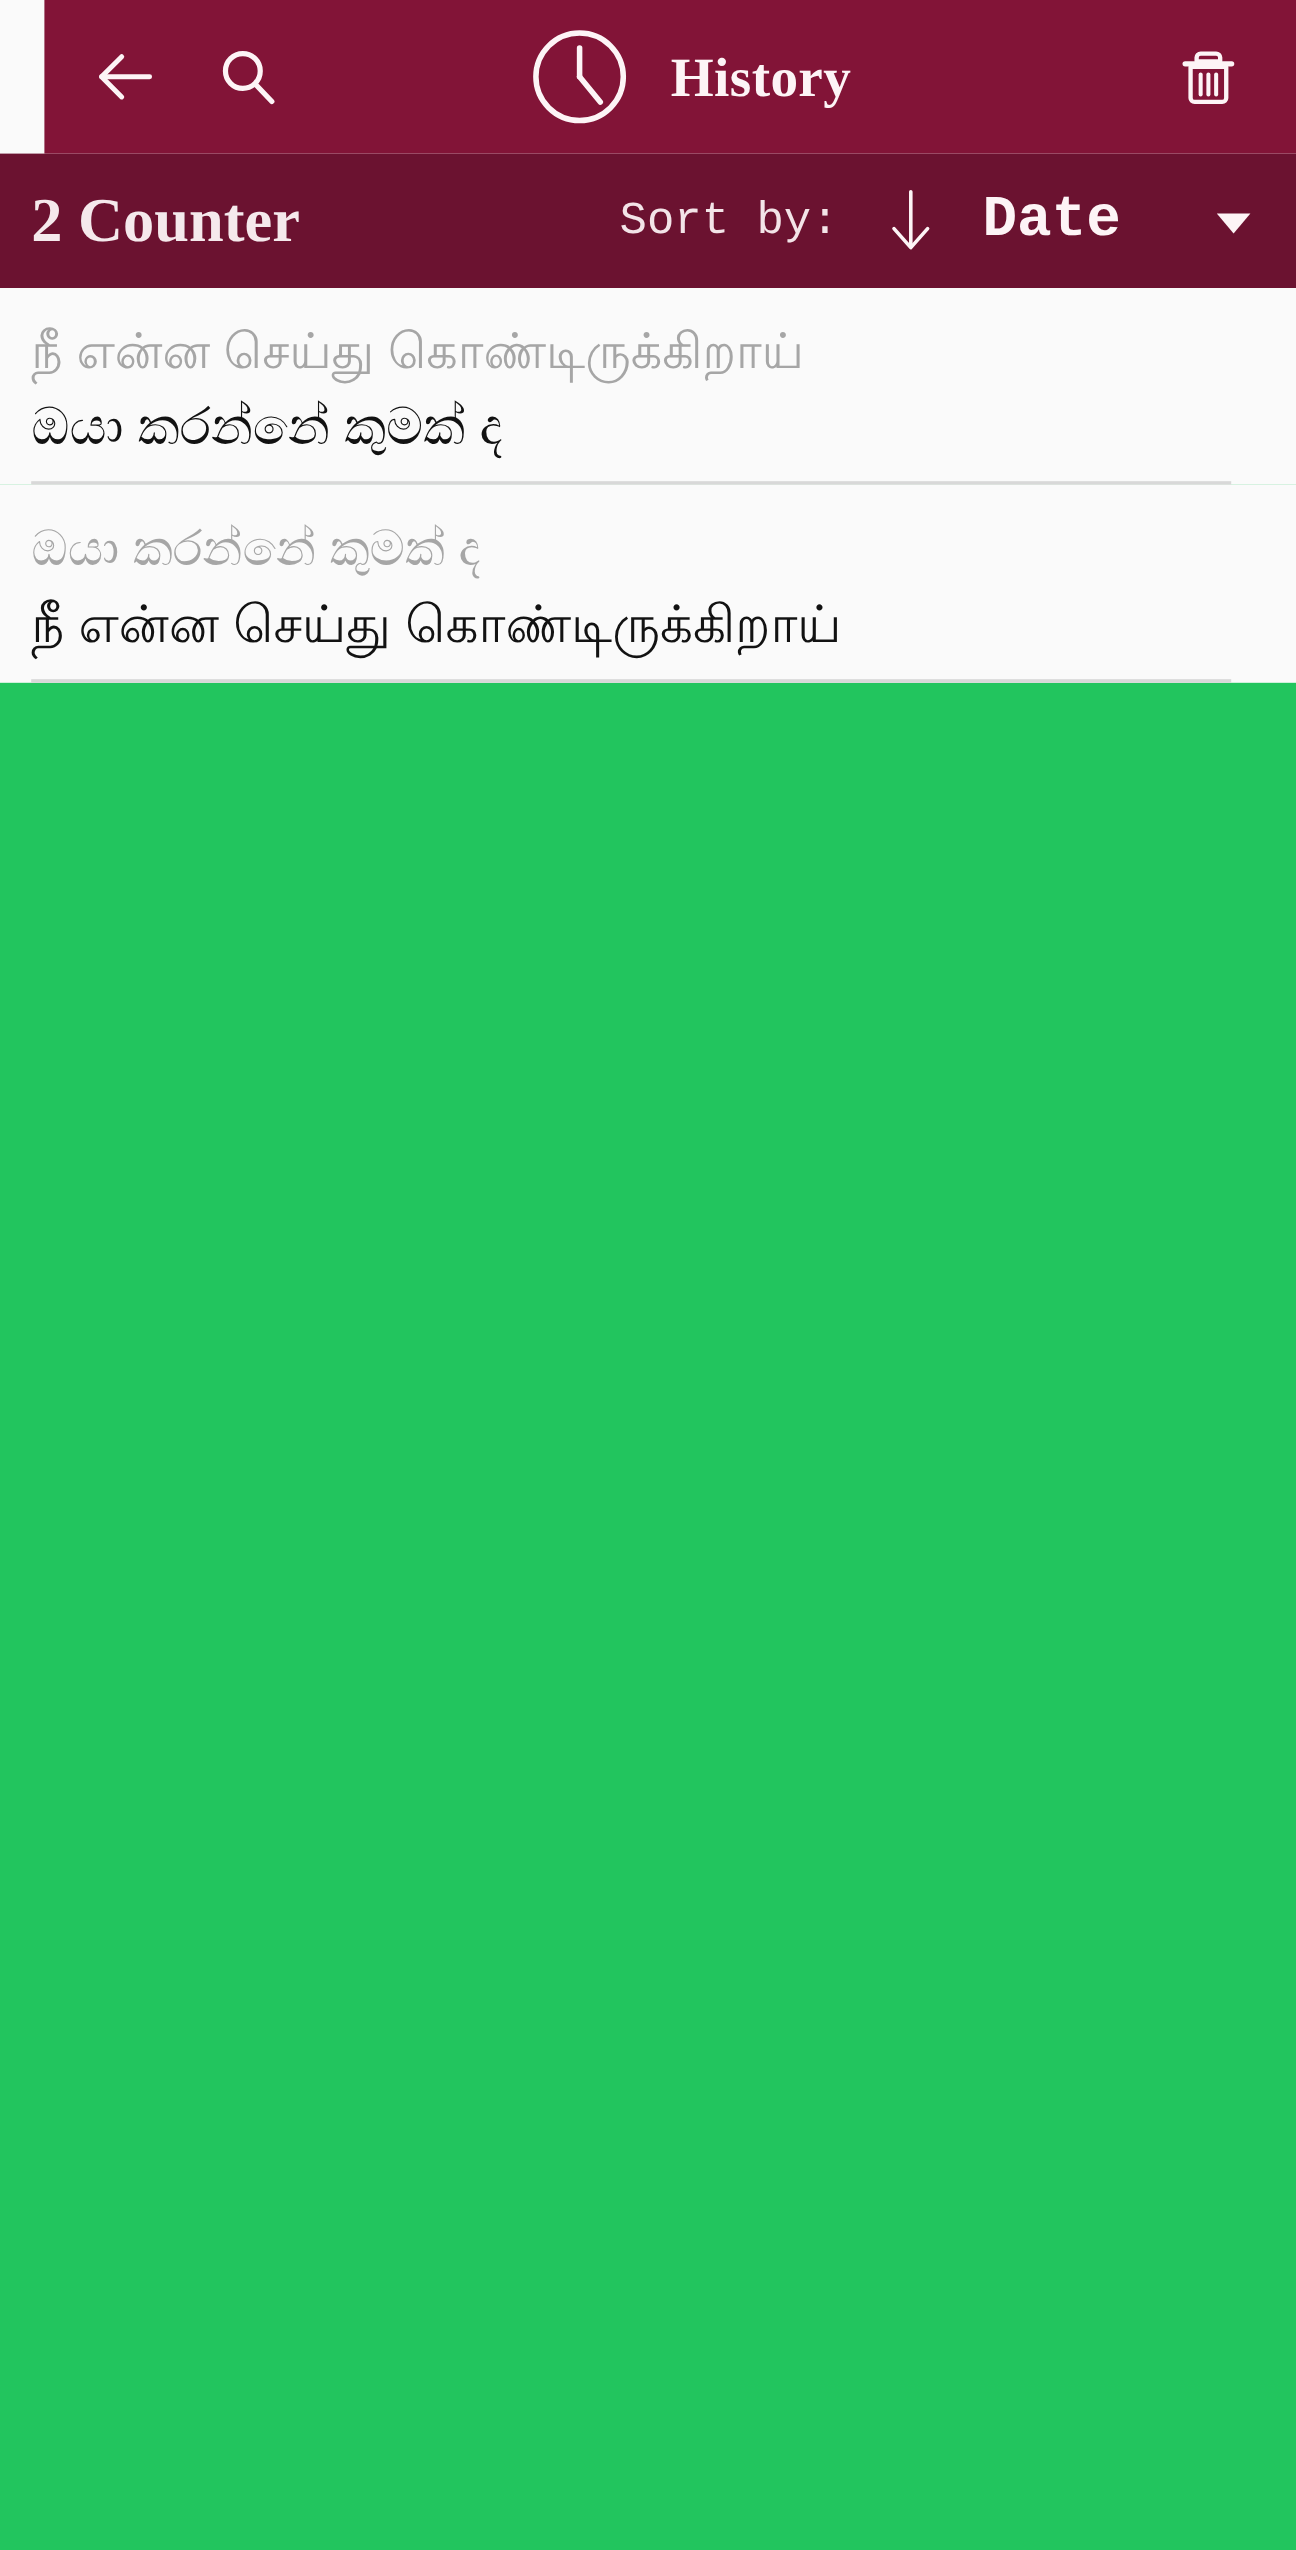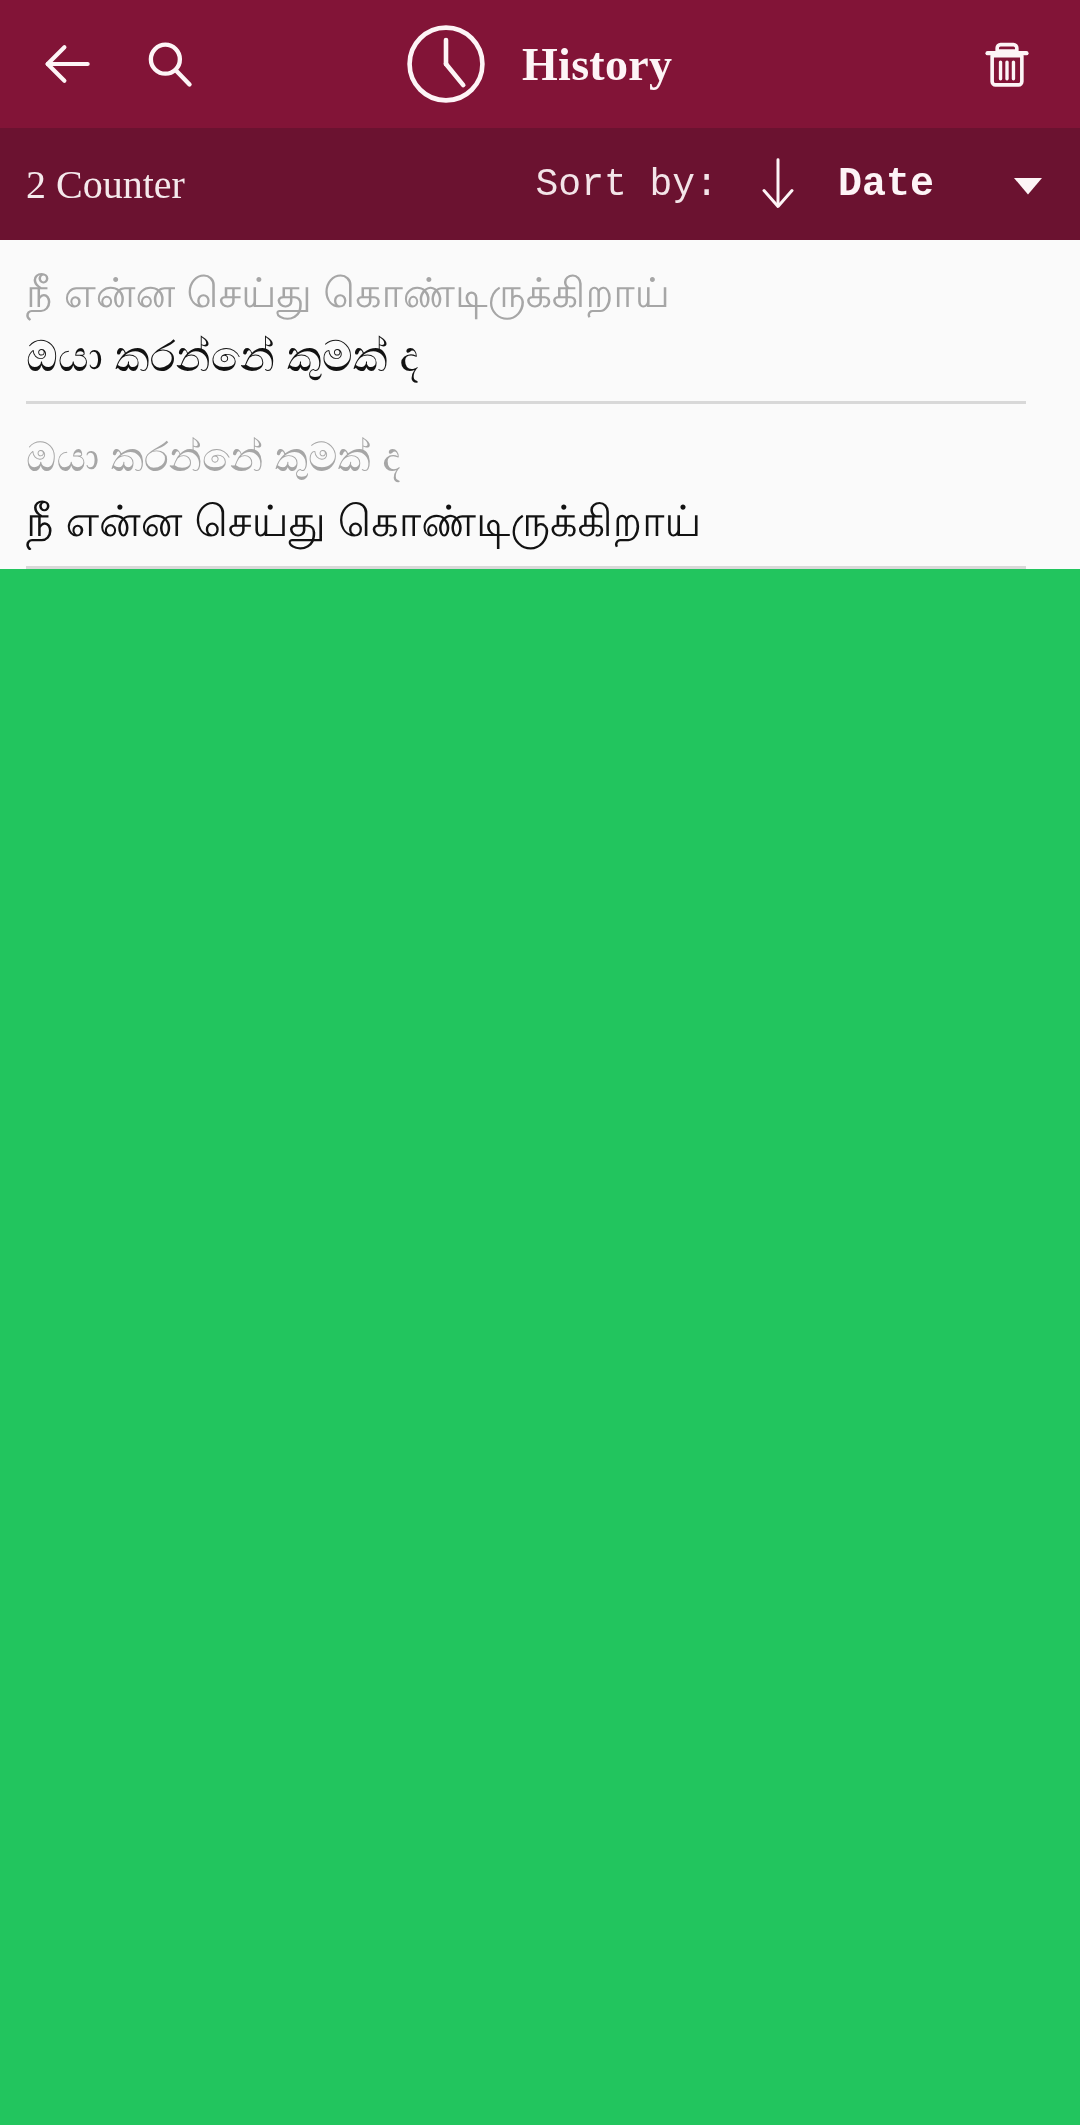--- a/index.html
+++ b/index.html
@@ -22,20 +22,21 @@
 
   
   .appbar {
     height: 128px;
     background: #821437;
     display: flex;
     align-items: center;
     flex-shrink: 0;
     padding: 0 26px 0 30px;
     position: relative;
+    margin-left: 37px;
   }
 
   .iconbtn {
     display: flex;
     align-items: center;
     justify-content: center;
     flex-shrink: 0;
   }
 
   .back-btn  { width: 74px; height: 74px; }
@@ -70,22 +71,22 @@
     height: 112px;
     background: #6b1230;
     display: flex;
     align-items: center;
     flex-shrink: 0;
     padding: 0 30px 0 26px;
   }
 
   .counter-label {
     color: #f5e9ec;
-    font-size: 40px;
-    font-weight: normal;
+    font-size: 52px;
+    font-weight: bold;
     white-space: nowrap;
   }
 
   .sort-right {
     margin-left: auto;
     display: flex;
     align-items: center;
     font-family: Liberation Mono, monospace;
   }
 
@@ -93,21 +94,21 @@
     color: #f3e4e8;
     font-size: 38px;
     font-weight: normal;
     white-space: nowrap;
   }
 
   .sort-dir-icon { width: 52px; height: 56px; margin-left: 34px; }
 
   .sort-value {
     color: #fdf4f6;
-    font-size: 40px;
+    font-size: 48px;
     font-weight: bold;
     margin-left: 34px;
     white-space: nowrap;
   }
 
   .sort-caret {
     width: 44px;
     height: 44px;
     margin-left: 72px;
     display: flex;

